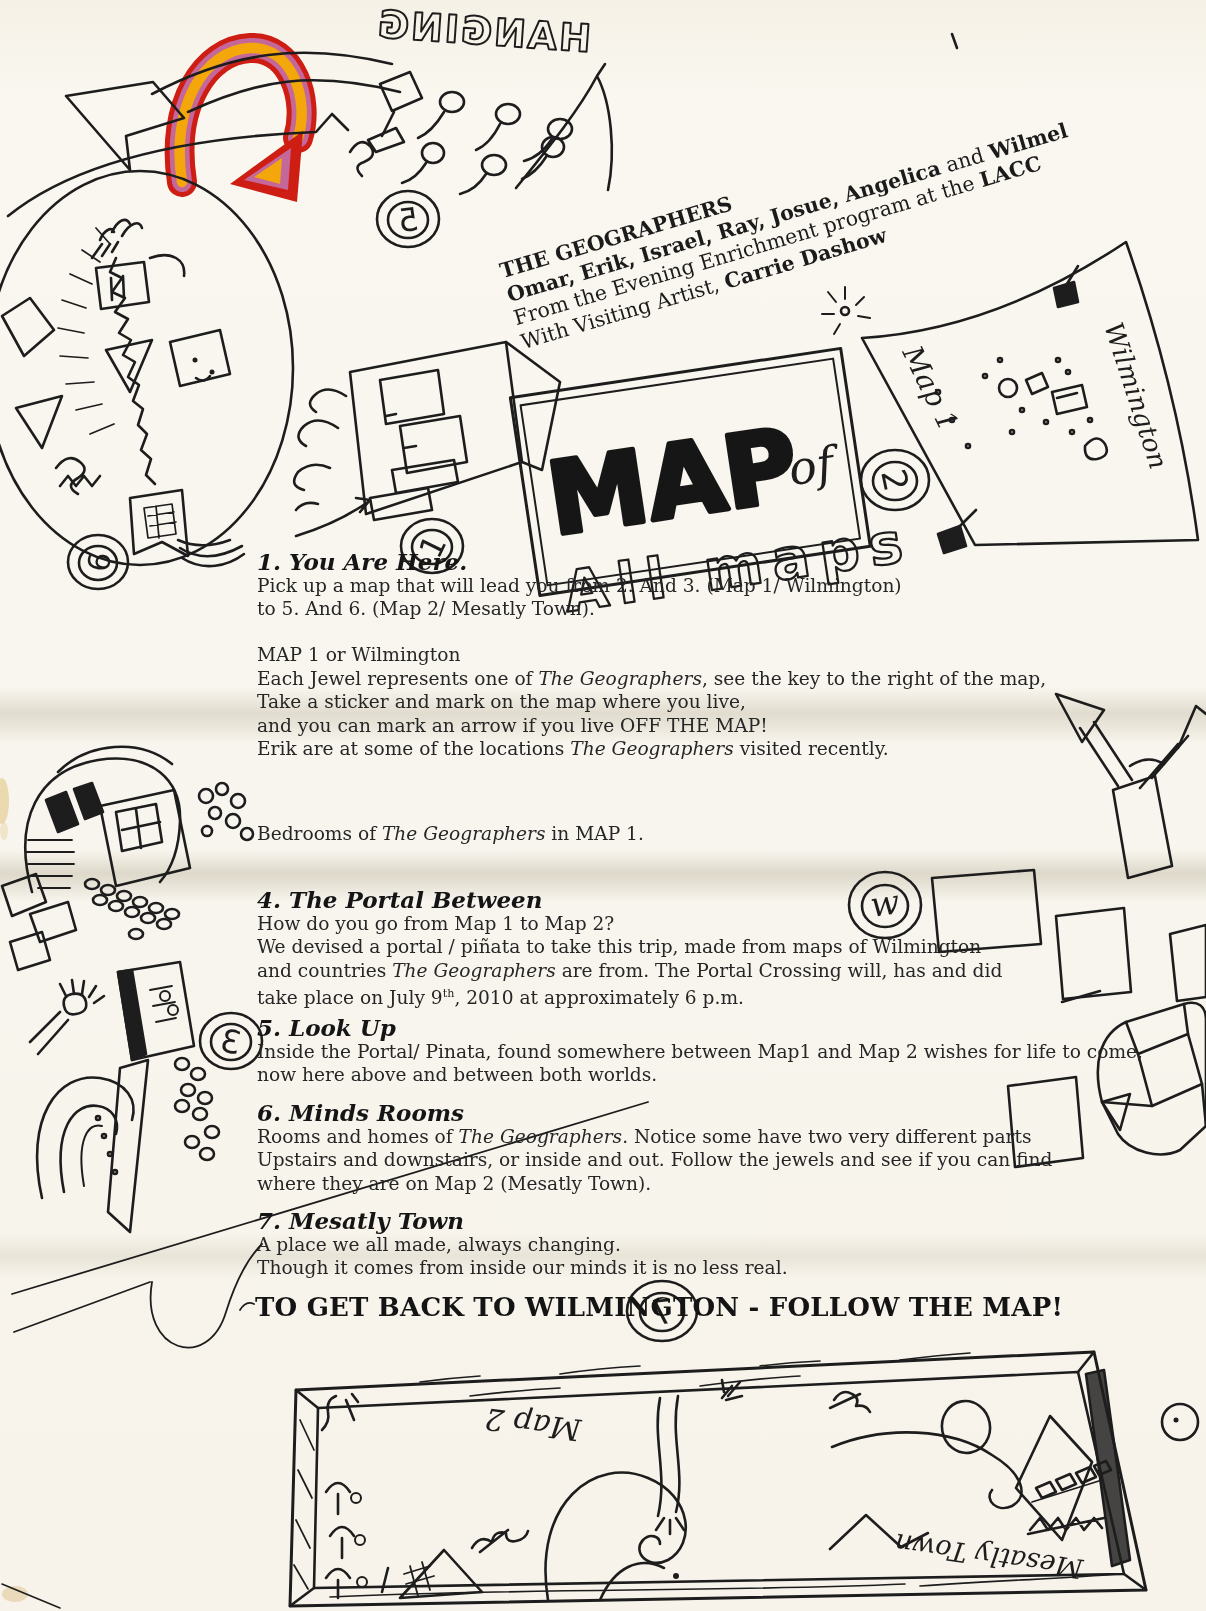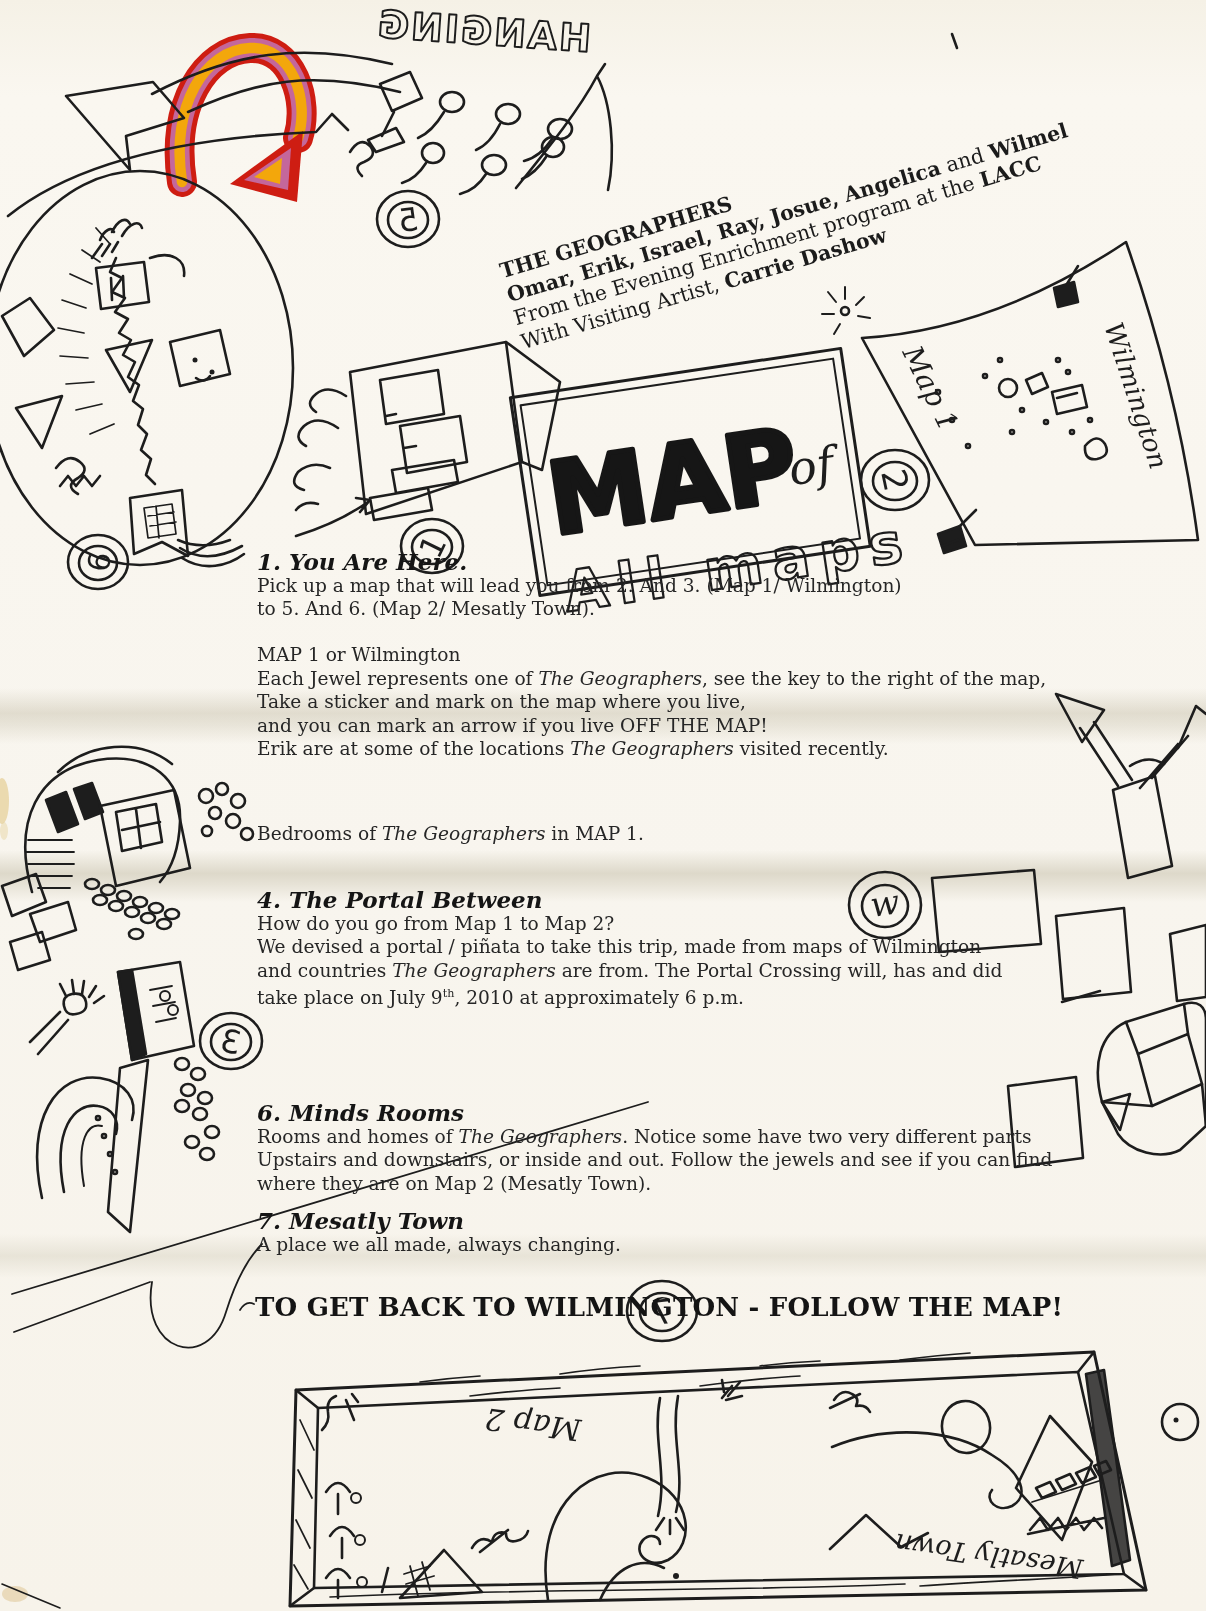--- a/index.html
+++ b/index.html
@@ -370,28 +370,34 @@
   </div>
 
   <div class="sec" id="sec4">
     <div class="h">4. The Portal Between</div>
     <div class="ln"><span>How do you go from Map 1 to Map 2?</span></div>
     <div class="ln"><span>We devised a portal / piñata to take this trip, made from maps of Wilmington</span></div>
     <div class="ln"><span>and countries </span><span class="i">The Geographers</span><span> are from. The Portal Crossing will, has and did</span></div>
     <div class="ln"><span>take place on July 9</span><span class="sup">th</span><span>, 2010 at approximately 6 p.m.</span></div>
   </div>
 
+  <div class="sec" id="sec5">
+    <div class="h">5. Look Up</div>
+    <div class="ln"><span>Inside the Portal/ Pinata, found somewhere between Map1 and Map 2 wishes for life to come,</span></div>
+    <div class="ln"><span>now here above and between both worlds.</span></div>
+  </div>
 
   <div class="sec" id="sec6">
     <div class="h">6. Minds Rooms</div>
     <div class="ln"><span>Rooms and homes of </span><span class="i">The Geographers</span><span>. Notice some have two very different parts</span></div>
     <div class="ln"><span>Upstairs and downstairs, or inside and out. Follow the jewels and see if you can find</span></div>
     <div class="ln"><span>where they are on Map 2 (Mesatly Town).</span></div>
   </div>
 
   <div class="sec" id="sec7">
     <div class="h">7. Mesatly Town</div>
     <div class="ln"><span>A place we all made, always changing.</span></div>
+    <div class="ln"><span>Though it comes from inside our minds it is no less real.</span></div>
   </div>
 
   <div id="footer-line">TO GET BACK TO WILMINGTON - FOLLOW THE MAP!</div>
 
 </div>
 
 </body></html>

